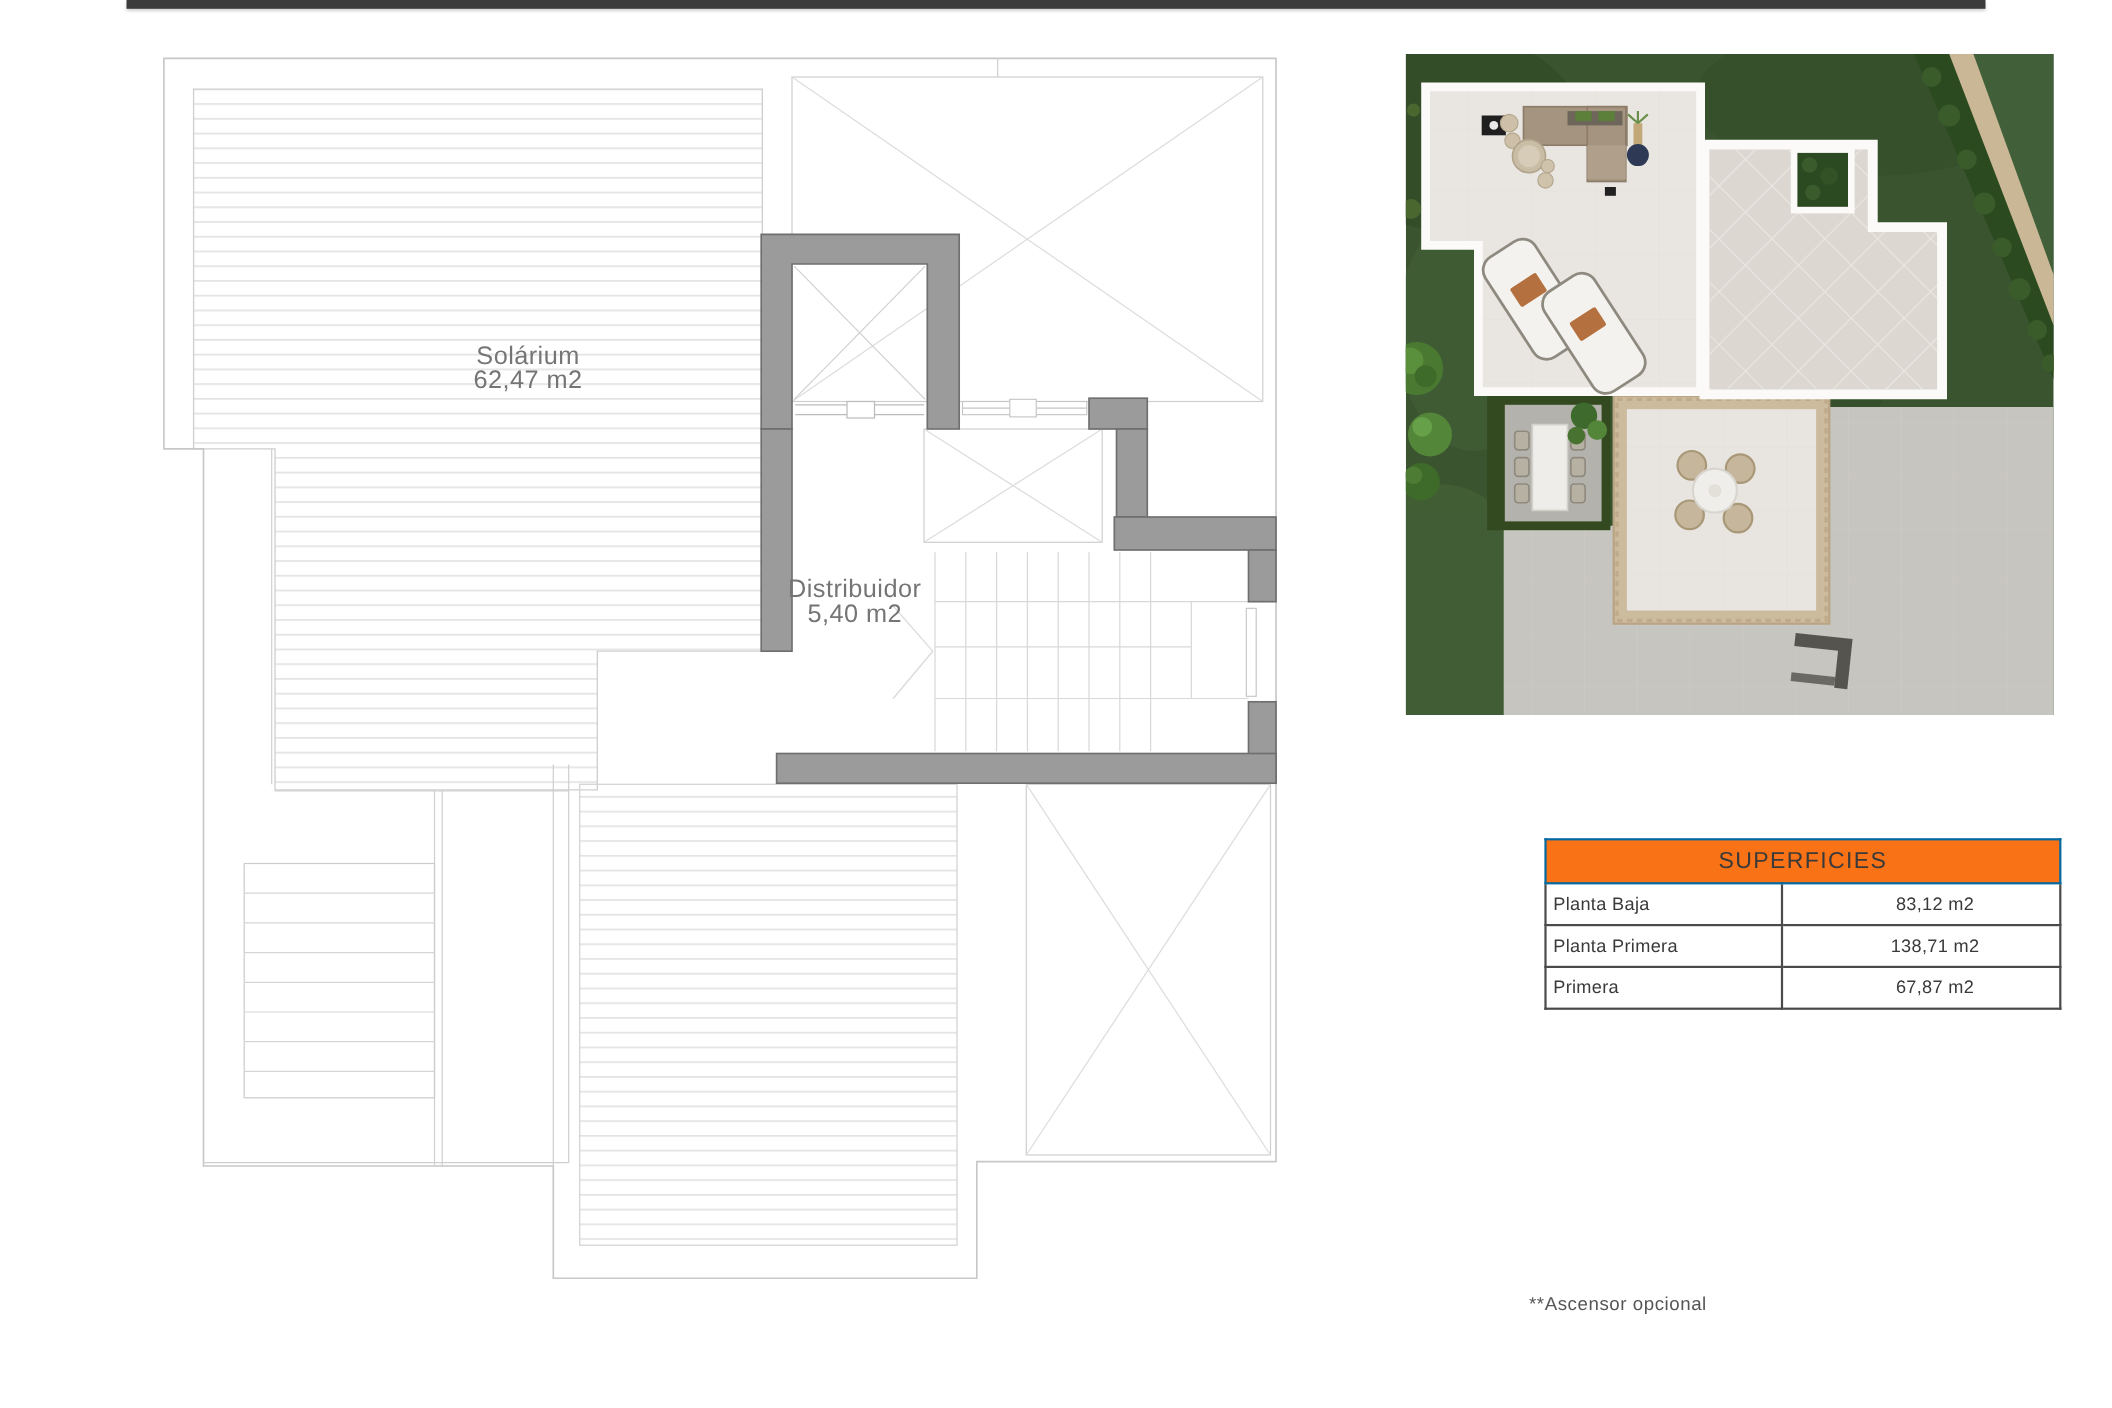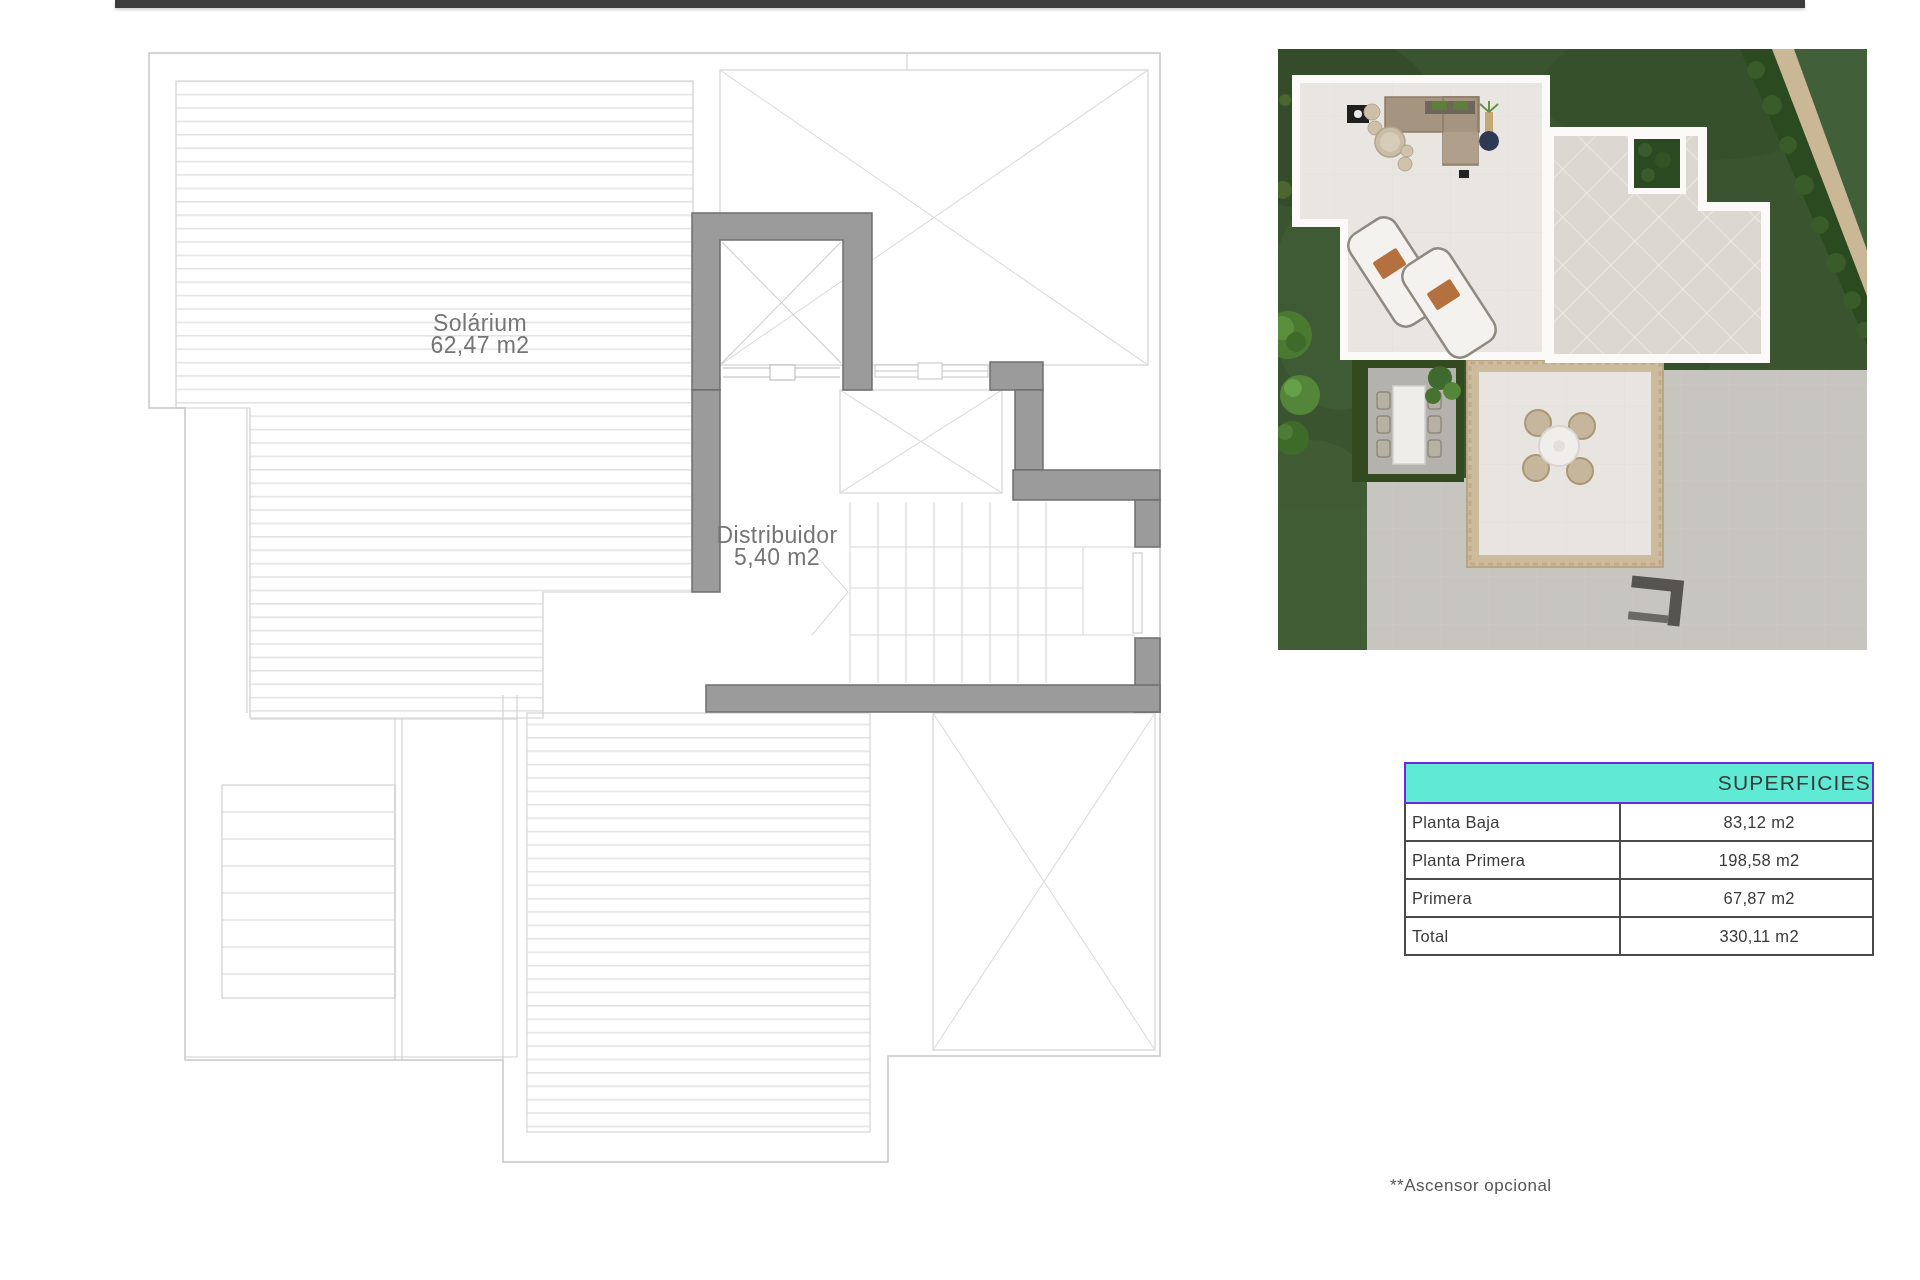--- a/index.html
+++ b/index.html
@@ -8,22 +8,22 @@
   #plan-svg{position:absolute;left:0;top:0;}
   .top-bar{position:absolute;left:115px;top:0;width:1690px;height:8px;background:#3c3c3c;
            box-shadow:0 2px 3px rgba(0,0,0,0.18);}
   .room-label{position:absolute;text-align:center;color:#757575;font-size:23px;line-height:22px;
               letter-spacing:0.4px;}
   .room-label .l1{white-space:nowrap;}
   #solarium-label{left:400px;top:312px;width:160px;}
   #distribuidor-label{left:697px;top:524px;width:160px;}
   .sup-table{position:absolute;left:1404px;top:762px;width:470px;border-collapse:collapse;
              color:#3a3a3a;}
-  .sup-table th{border:2px solid #6d28d9;background:#5eead4;height:36px;font-weight:400;
-                font-size:21px;letter-spacing:1.2px;text-align:right;}
+  .sup-table th{border:2px solid #0369a1;background:#f97316;height:36px;font-weight:400;
+                font-size:21px;letter-spacing:1.2px;text-align:center;}
   .sup-table td{border:2px solid #4a4a4a;height:34px;font-size:16.5px;letter-spacing:0.3px;padding-left:26px;}
   .sup-table td.lbl{padding-left:6px;text-align:left;width:46%;}
   .sup-table td.val{text-align:center;width:54%;}
   .footnote{position:absolute;left:1390px;top:1176px;font-size:17px;color:#555555;
             letter-spacing:0.5px;}
 </style>
 </head>
 <body>
 
 <div id="canvas">
@@ -287,28 +287,24 @@
         <th colspan="2">SUPERFICIES</th>
       </tr>
     </thead>
     <tbody>
       <tr>
         <td class="lbl">Planta Baja</td>
         <td class="val">83,12 m2</td>
       </tr>
       <tr>
         <td class="lbl">Planta Primera</td>
-        <td class="val">198,58 m2</td>
+        <td class="val">138,71 m2</td>
       </tr>
       <tr>
         <td class="lbl">Primera</td>
         <td class="val">67,87 m2</td>
       </tr>
-      <tr>
-        <td class="lbl">Total</td>
-        <td class="val">330,11 m2</td>
-      </tr>
     </tbody>
   </table>
 
   <div class="footnote">**Ascensor opcional</div>
 
 </div>
 
 </body></html>

